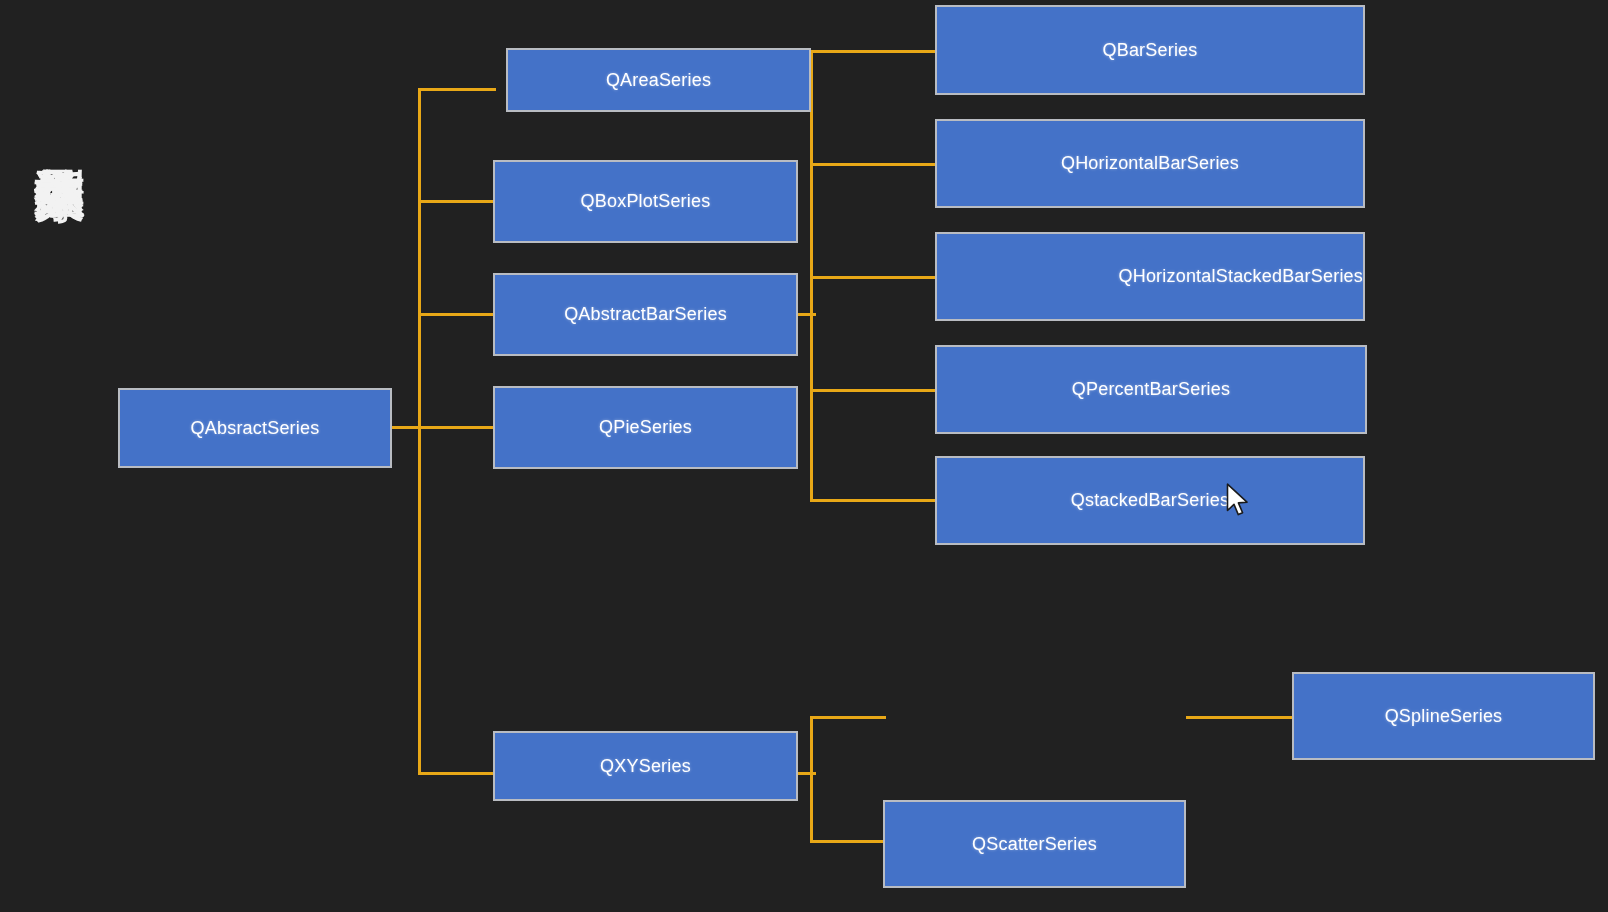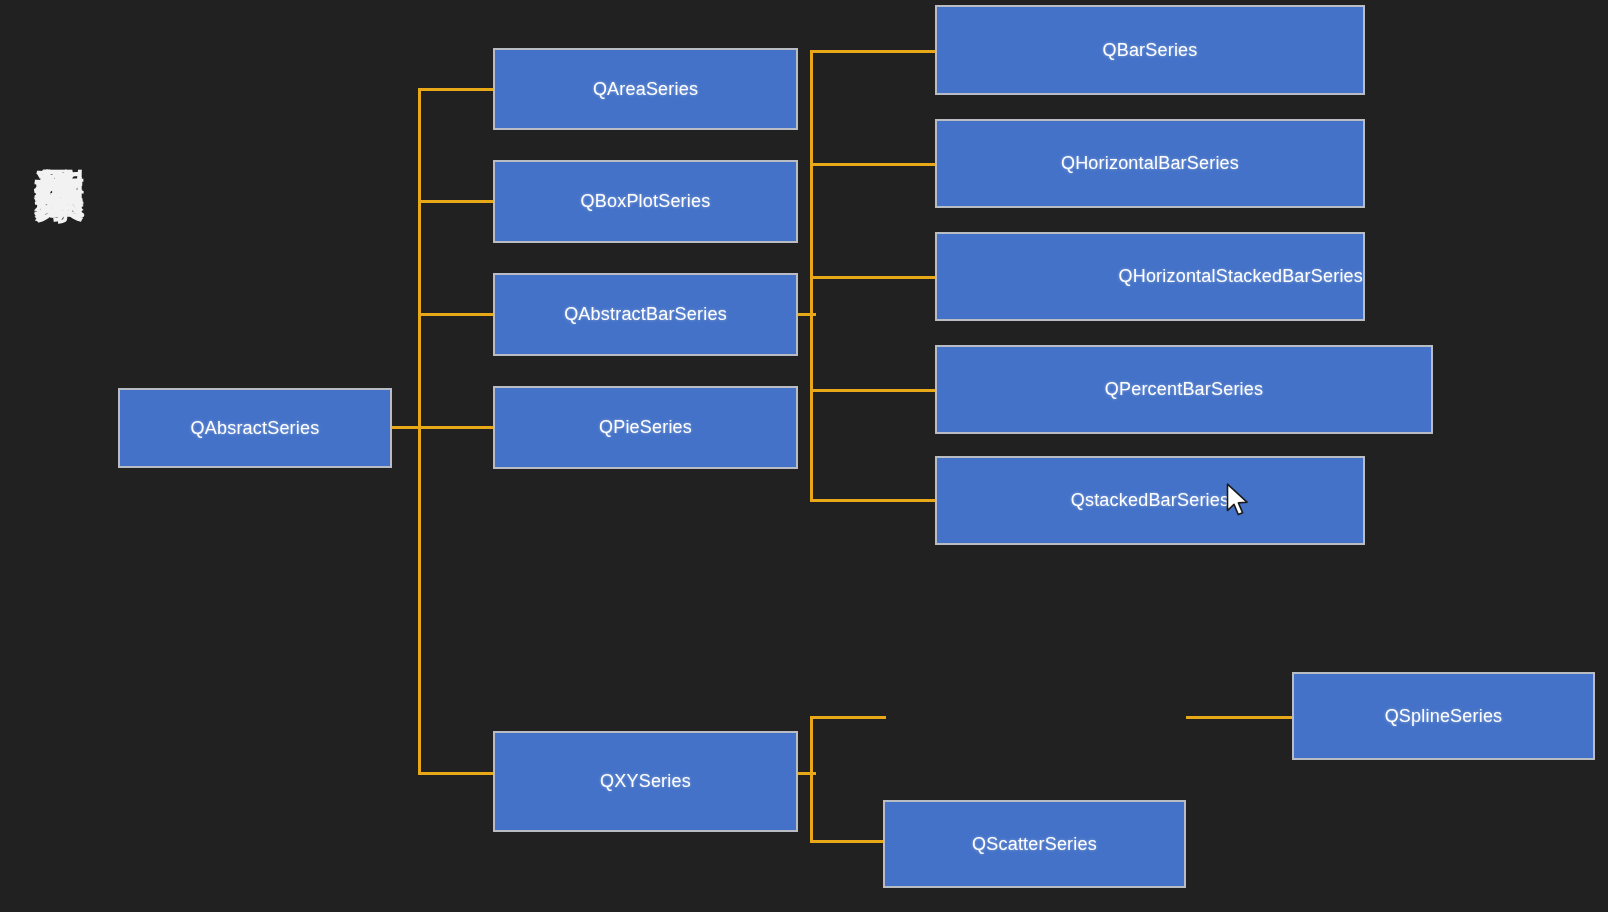--- a/index.html
+++ b/index.html
@@ -109,46 +109,46 @@
 
   <div class="wire h" style="left:810px; top:716px; width:76px;"></div>
   <div class="wire h" style="left:810px; top:840px; width:76px;"></div>
 
   <div class="wire h" style="left:1186px; top:716px; width:108px;"></div>
 
   <div class="node" style="left:118px; top:388px; width:274px; height:80px;">
     <span>QAbsractSeries</span>
   </div>
 
-  <div class="node" style="left:493px; top:48px; width:305px; height:82px;">
+  <div class="node" style="left:506px; top:48px; width:305px; height:64px;">
     <span>QAreaSeries</span>
   </div>
   <div class="node" style="left:493px; top:160px; width:305px; height:83px;">
     <span>QBoxPlotSeries</span>
   </div>
   <div class="node" style="left:493px; top:273px; width:305px; height:83px;">
     <span>QAbstractBarSeries</span>
   </div>
   <div class="node" style="left:493px; top:386px; width:305px; height:83px;">
     <span>QPieSeries</span>
   </div>
-  <div class="node" style="left:493px; top:731px; width:305px; height:101px;">
+  <div class="node" style="left:493px; top:731px; width:305px; height:70px;">
     <span>QXYSeries</span>
   </div>
 
   <div class="node" style="left:935px; top:5px; width:430px; height:90px;">
     <span>QBarSeries</span>
   </div>
   <div class="node" style="left:935px; top:119px; width:430px; height:89px;">
     <span>QHorizontalBarSeries</span>
   </div>
   <div class="node" style="left:935px; top:232px; width:430px; height:89px;justify-content:flex-end;">
     <span>QHorizontalStackedBarSeries</span>
   </div>
-  <div class="node" style="left:935px; top:345px; width:498px; height:89px;">
+  <div class="node" style="left:935px; top:345px; width:432px; height:89px;">
     <span>QPercentBarSeries</span>
   </div>
   <div class="node" style="left:935px; top:456px; width:430px; height:89px;">
     <span>QstackedBarSeries</span>
   </div>
 
   <div class="node" style="left:883px; top:800px; width:303px; height:88px;">
     <span>QScatterSeries</span>
   </div>
 

